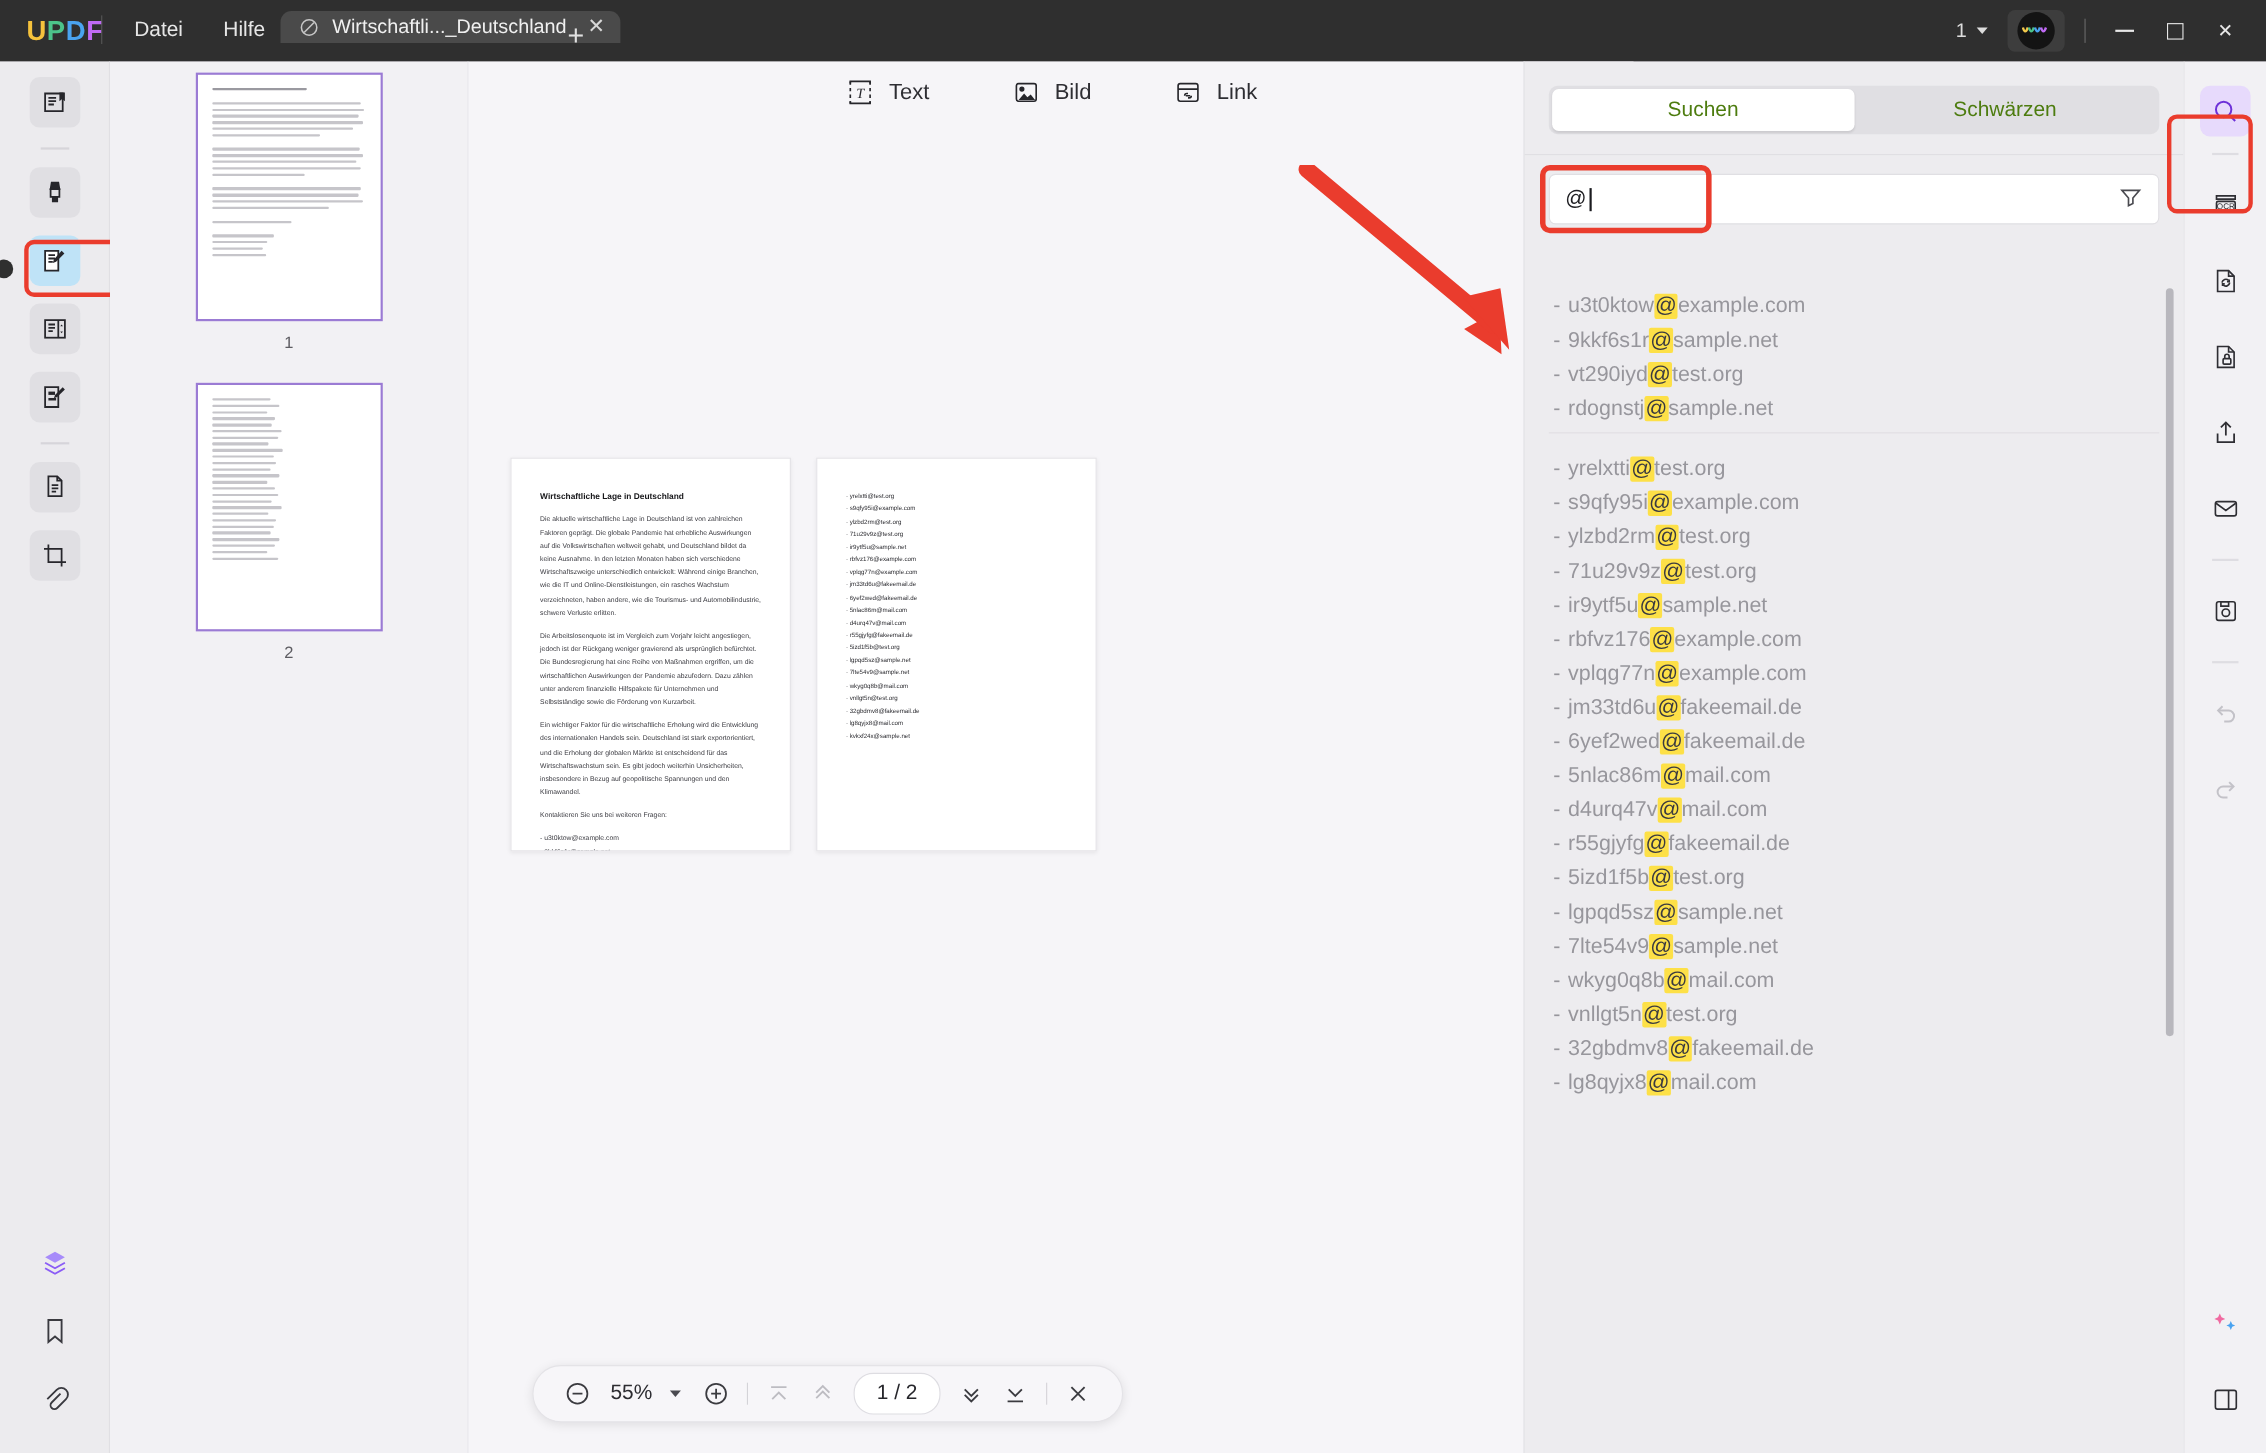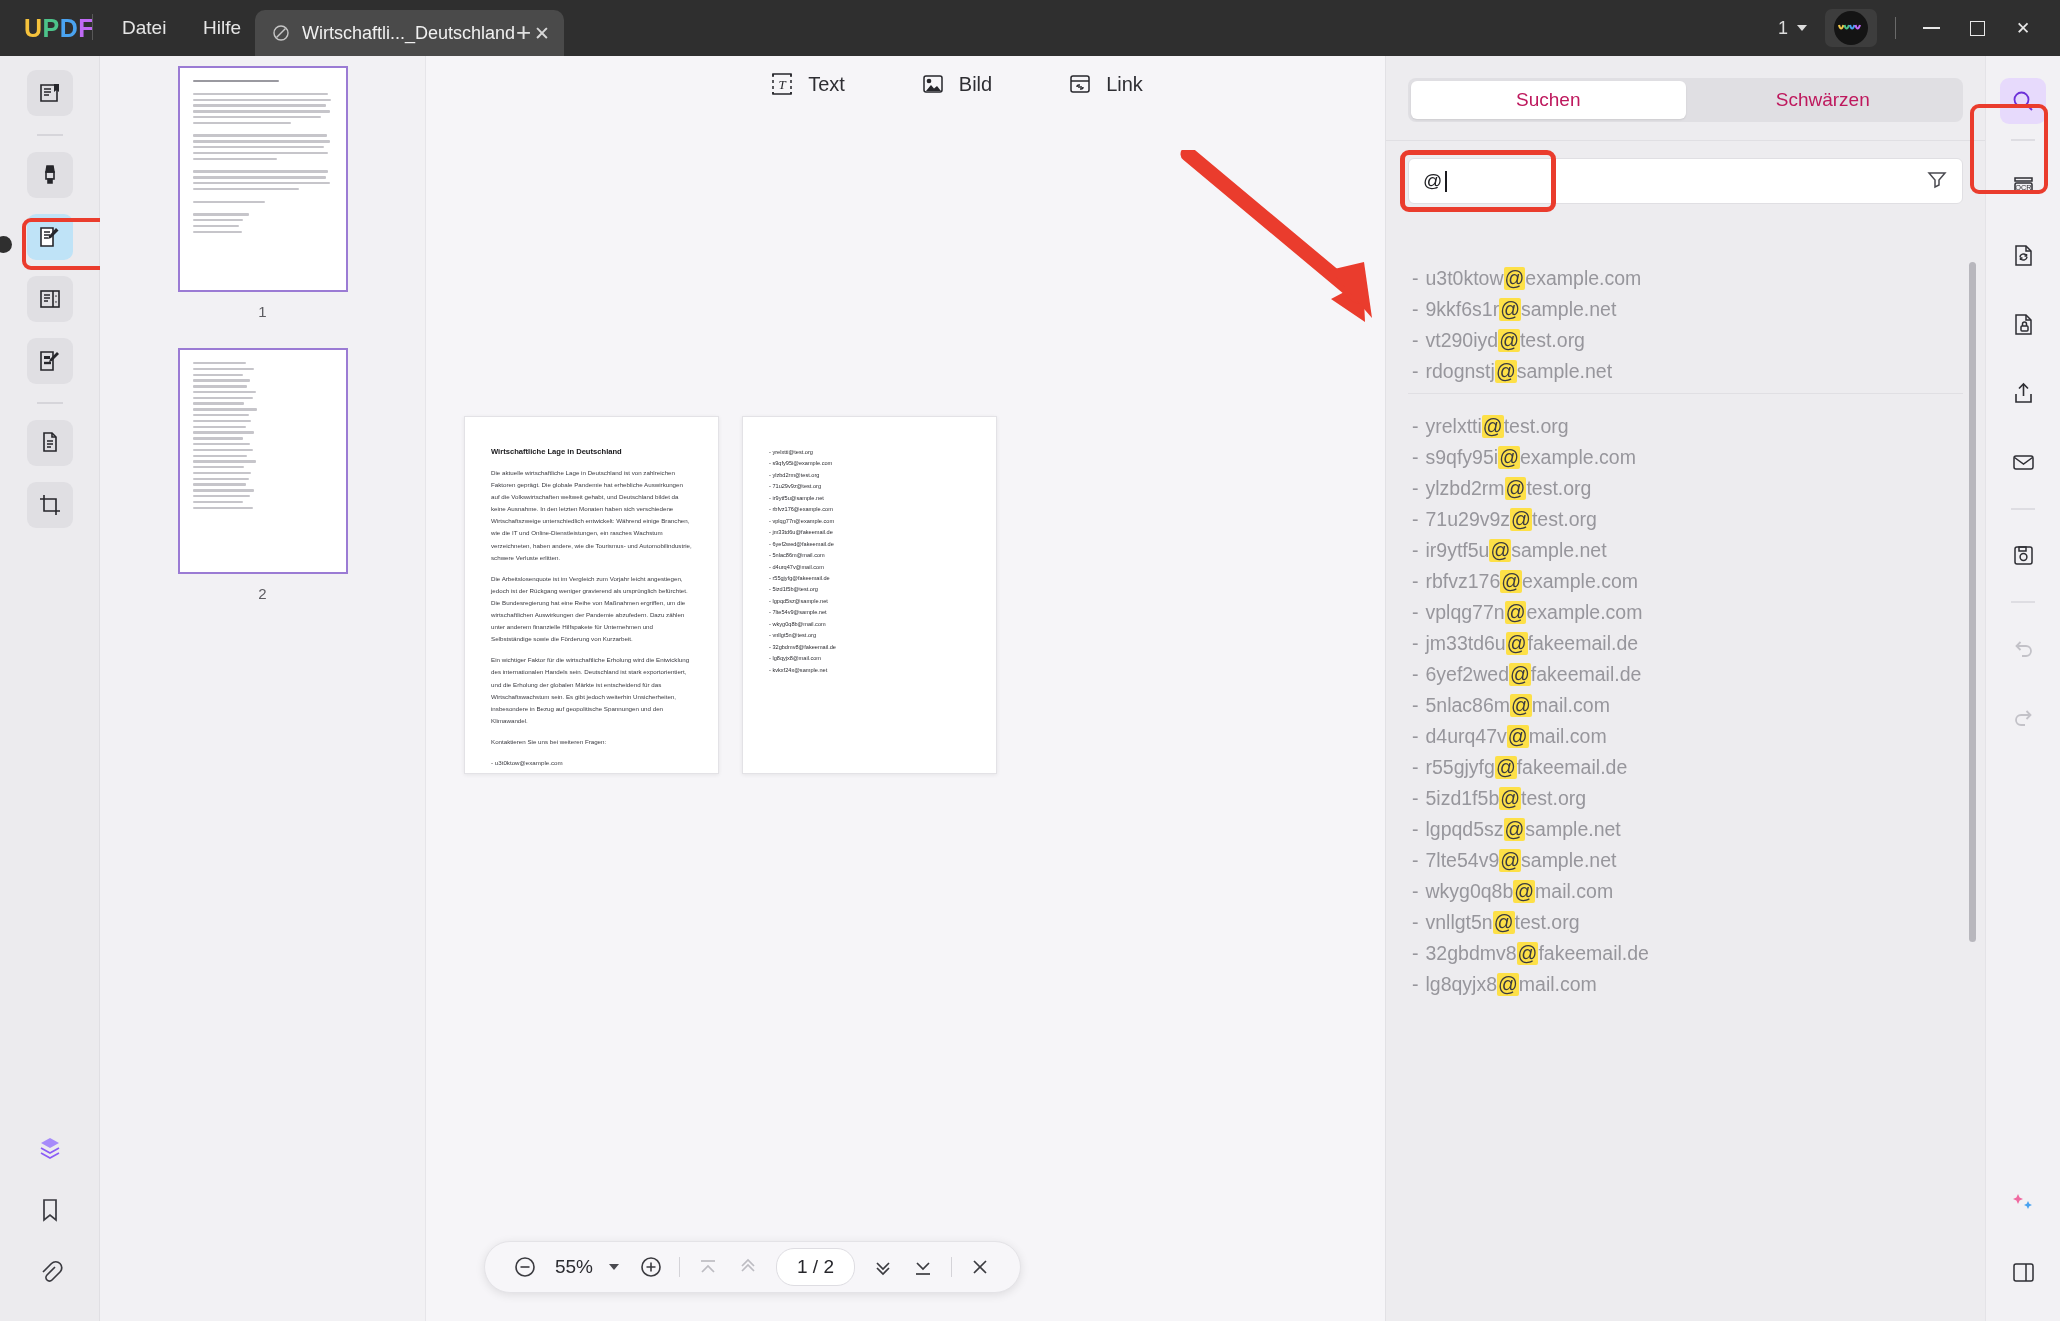--- a/index.html
+++ b/index.html
@@ -23,21 +23,21 @@
   .logo span:nth-child(1){color:#f5c23c;} .logo span:nth-child(2){color:#4cc38a;}
   .logo span:nth-child(3){color:#4aa3f0;} .logo span:nth-child(4){color:#c06af5;}
   .tb-divider { position:absolute; left:92px; top:14px; width:1px; height:26px; background:#585858; }
   .menu-item {
     position: absolute; top: 13px; color:#e6e6e6; font-size:19px;
     padding: 4px 10px; cursor: default;
   }
   .menu-datei { left: 112px; }
   .menu-hilfe { left: 193px; }
   .doc-tab {
-    position: absolute; left: 255px; top: 10px; height: 46px;
+    position: absolute; left: 255px; top: 10px; height: 29px;
     background: #4a4a4a; border-radius: 10px 10px 0 0;
     display: flex; align-items: center; padding: 0 14px 0 16px; gap: 11px;
     min-width: 247px;
   }
   .doc-tab .tab-ico { width:20px;height:20px; opacity:.85; display:block; }
   .doc-tab .tab-title { color:#f0f0f0; font-size:18px; white-space:nowrap; }
   .doc-tab .tab-close { color:#d8d8d8; font-size:19px; margin-left:8px; line-height:1; }
   .tab-plus {
     position:absolute; left: 516px; top: 19px; color:#e0e0e0; font-size: 26px;
     font-weight: 300; line-height: 1;
@@ -142,21 +142,21 @@
   .searchpanel {
     position:absolute; right: 75px; top:0; width: 600px; height:1265px;
     background:#edecef; border-left:1px solid #e2e1e5;
   }
   .tabs {
     margin: 22px 22px 0 22px; height: 44px; background:#e0dfe3;
     border-radius: 8px; display:flex; padding: 3px;
   }
   .tab {
     flex:1; display:flex;align-items:center;justify-content:center;
-    font-size:19px; color:#be185d; border-radius:6px;
+    font-size:19px; color:#4d7c0f; border-radius:6px;
   }
   .tab.active { background:#fff; box-shadow:0 1px 2px rgba(0,0,0,.09); }
   .panel-div { height:1px;background:#e0dfe3;margin: 18px 0 0 0; }
   .searchrow { margin: 17px 22px 0 22px; position:relative; }
   .searchbox {
     height: 46px; background:#fff; border:1px solid #e0dfe3; border-radius:6px;
     display:flex; align-items:center; padding: 0 14px;
   }
   .searchbox .val { font-size:19px;color:#202024; }
   .caret-bar { display:inline-block;width:1.5px;height:21px;background:#1b1b1f;margin-left:3px;vertical-align:-4px; }

